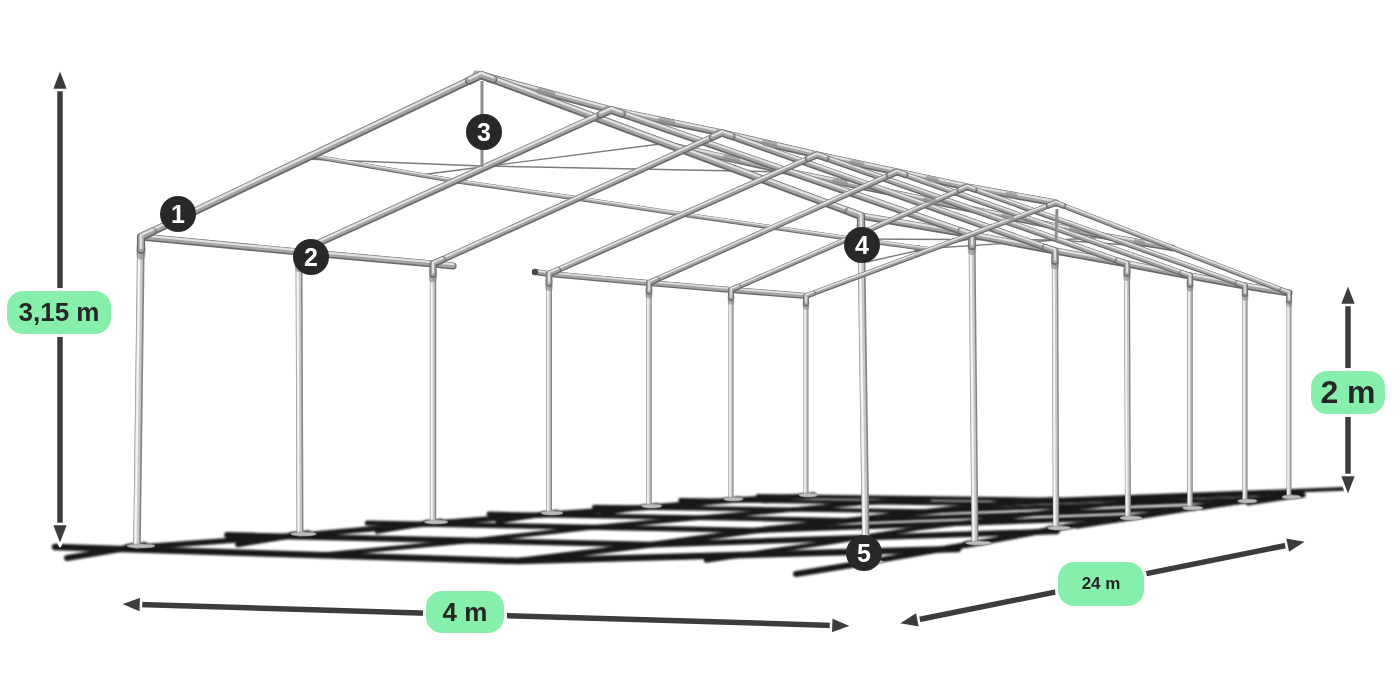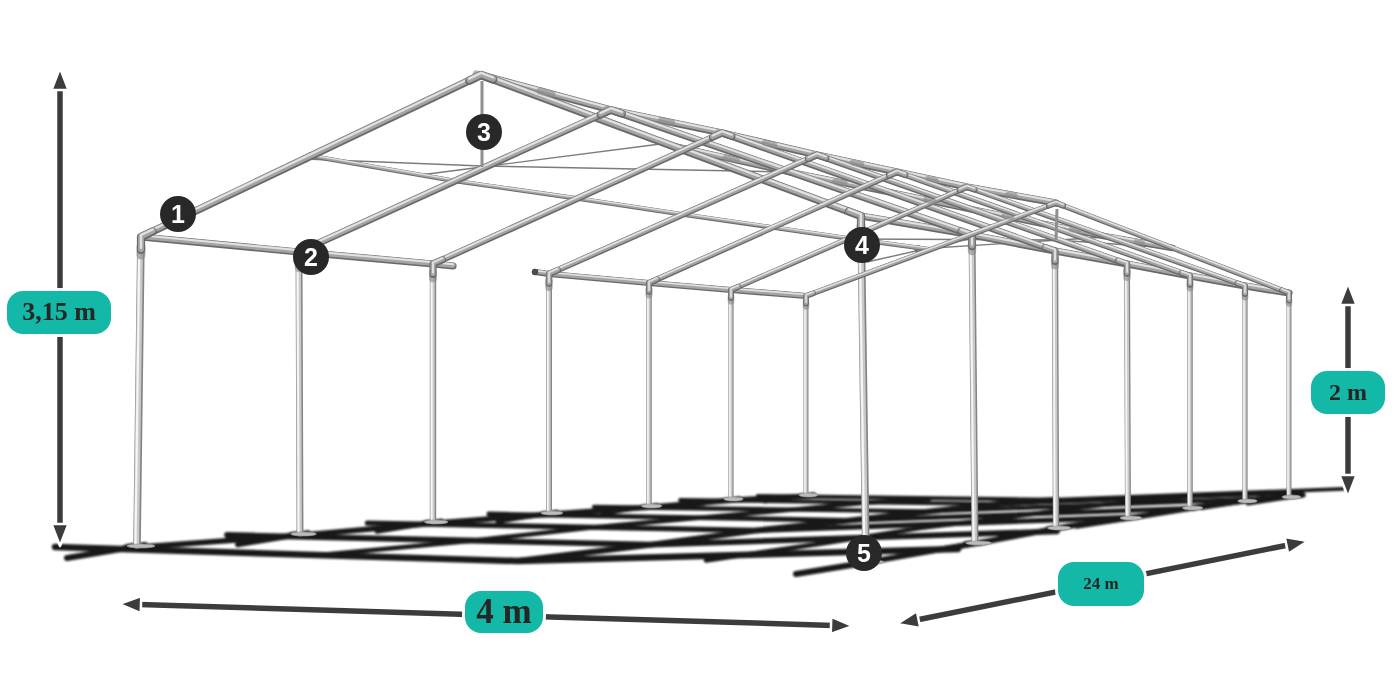--- a/index.html
+++ b/index.html
@@ -3,22 +3,22 @@
 <meta charset="utf-8">
 <style>
   html,body{margin:0;padding:0;}
   body{width:1400px;height:700px;background:#ffffff;overflow:hidden;
        font-family:"Liberation Sans","DejaVu Sans",sans-serif;}
   .stage{position:relative;width:1400px;height:700px;background:#ffffff;}
   .stage svg{position:absolute;left:0;top:0;}
   .badge{position:absolute;display:flex;align-items:center;justify-content:center;
          border-radius:50%;color:#fff;font-weight:bold;z-index:5;cursor:pointer;}
   .dim-label{position:absolute;display:flex;align-items:center;justify-content:center;white-space:nowrap;
-         background:#14b8a6;border-radius:16px;color:#262626;font-weight:bold;z-index:4;
-         box-shadow:0 0 0 3px rgba(255,255,255,0.95);font-family:Liberation Serif, serif;}
+         background:#86efac;border-radius:16px;color:#262626;font-weight:bold;z-index:4;
+         box-shadow:0 0 0 3px rgba(255,255,255,0.95);}
 </style>
 </head>
 <body>
 
 <div class="stage">
   <svg id="scene" width="1400" height="700" viewBox="0 0 1400 700" xmlns="http://www.w3.org/2000/svg">
       <defs>
         <filter id="soft" x="-20%" y="-20%" width="140%" height="140%">
           <feGaussianBlur stdDeviation="1.1"></feGaussianBlur>
         </filter>
@@ -482,17 +482,17 @@
     </svg>
   <div id="badges-layer">
       <div class="badge" style="left: 160px; top: 196px; width: 36px; height: 36px; background: rgb(40, 40, 40); color: rgb(255, 255, 255); font-size: 25px;">1</div>
       <div class="badge" style="left: 293px; top: 239px; width: 36px; height: 36px; background: rgb(40, 40, 40); color: rgb(255, 255, 255); font-size: 25px;">2</div>
       <div class="badge" style="left: 466px; top: 114px; width: 36px; height: 36px; background: rgb(40, 40, 40); color: rgb(255, 255, 255); font-size: 25px;">3</div>
       <div class="badge" style="left: 844px; top: 227px; width: 36px; height: 36px; background: rgb(40, 40, 40); color: rgb(255, 255, 255); font-size: 25px;">4</div>
       <div class="badge" style="left: 846px; top: 535px; width: 36px; height: 36px; background: rgb(40, 40, 40); color: rgb(255, 255, 255); font-size: 25px;">5</div>
     </div>
   <div id="dims-layer">
       <div class="dim-label" style="left: 7px; top: 290.5px; width: 104px; height: 43px; font-size: 26px;">3,15 m</div>
-      <div class="dim-label" style="left: 1311px; top: 370.5px; width: 74px; height: 43px; font-size: 24px;">2 m</div>
-      <div class="dim-label" style="left: 465px; top: 591px; width: 78px; height: 42px; font-size: 35px;">4 m</div>
+      <div class="dim-label" style="left: 1311px; top: 370.5px; width: 74px; height: 43px; font-size: 32px;">2 m</div>
+      <div class="dim-label" style="left: 426px; top: 591px; width: 78px; height: 42px; font-size: 26px;">4 m</div>
       <div class="dim-label" style="left: 1058px; top: 562px; width: 86px; height: 44px; font-size: 17px;">24 m</div>
     </div>
 </div>
 
 </body></html>

